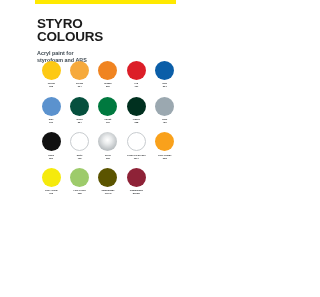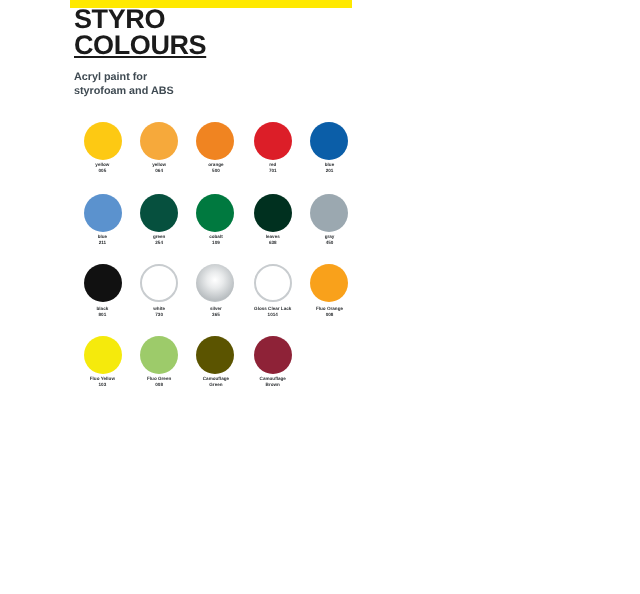--- a/index.html
+++ b/index.html
@@ -28,34 +28,34 @@
     top: 0;
     left: 35px;
     width: 141px;
     height: 4px;
     background: #FFE900;
   }
 
   
   .header {
     position: absolute;
-    top: 3px;
+    top: 17px;
     left: 37px;
     width: 140px;
   }
   .title {
     font-size: 13.5px;
     line-height: 13px;
     font-weight: 700;
     letter-spacing: -0.2px;
     color: #1b1b1b;
     margin: 0;
     text-transform: uppercase;
   }
-  .title .line2 { display: block; text-decoration: underline; }
+  .title .line2 { display: block; }
 
   .subtitle {
     margin: 7px 0 0 0;
     font-size: 5.4px;
     line-height: 7px;
     font-weight: 700;
     color: #3f4a52;
   }
   .subtitle .line2 { display: block; }
 

